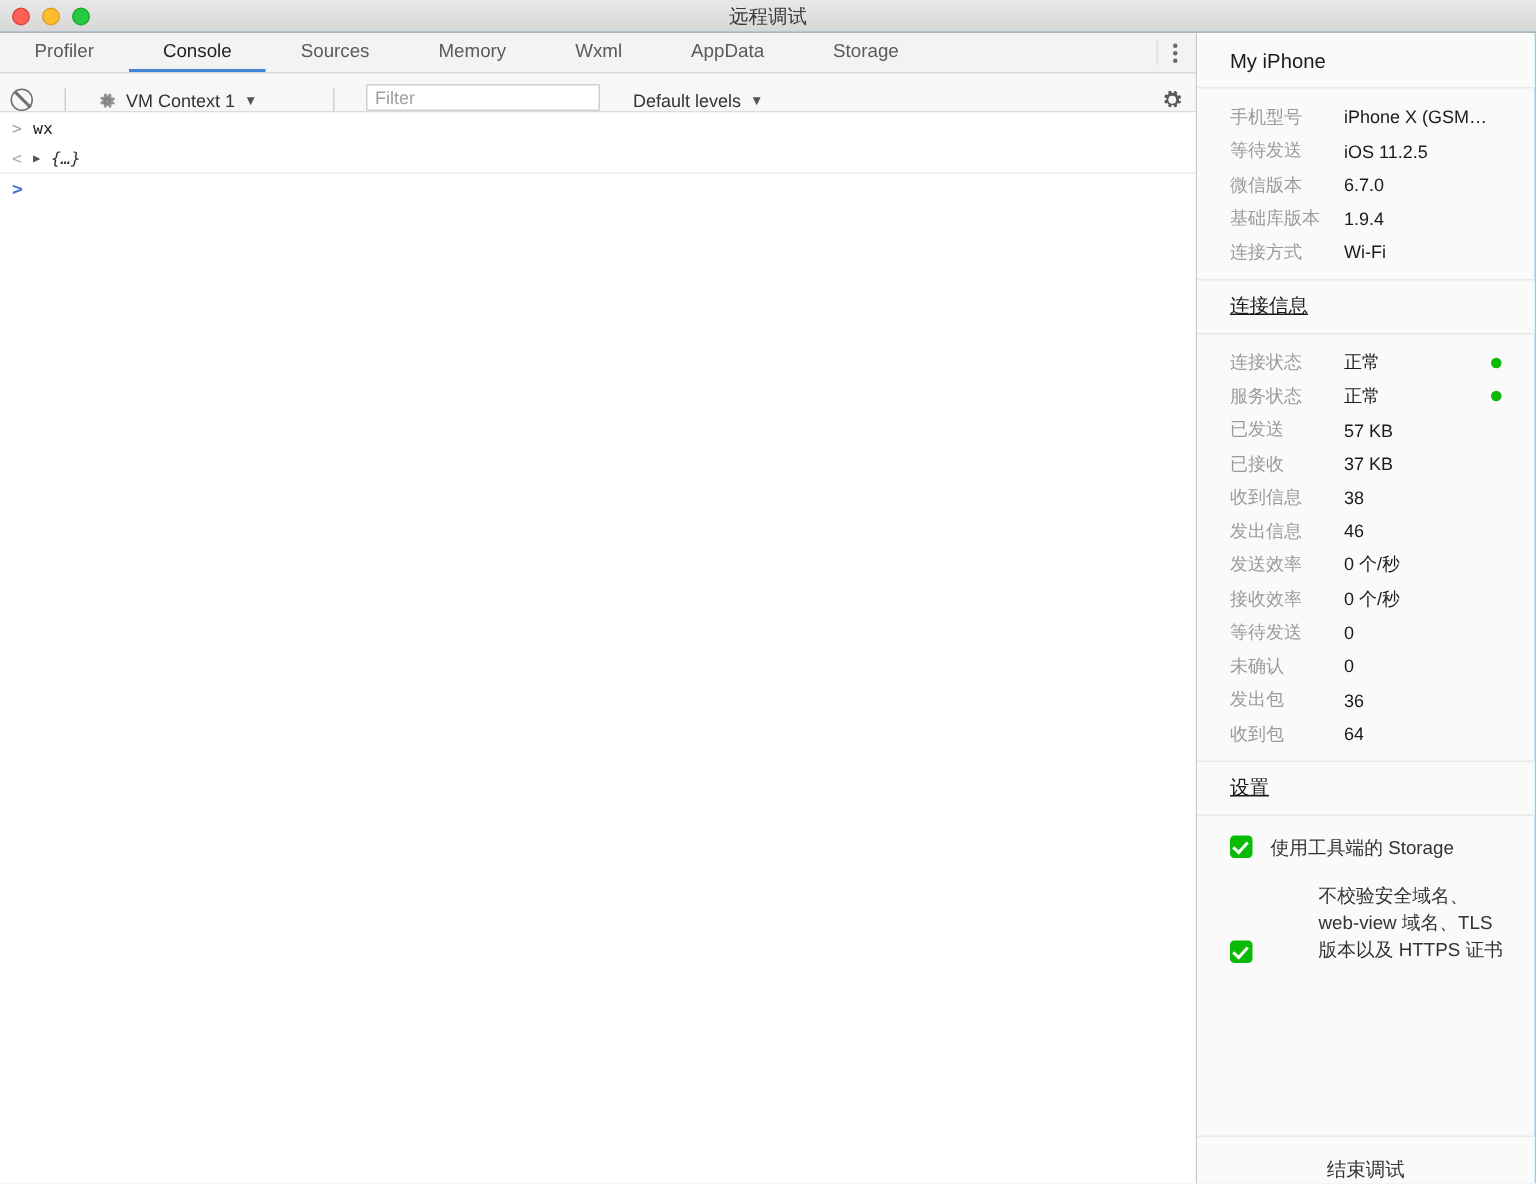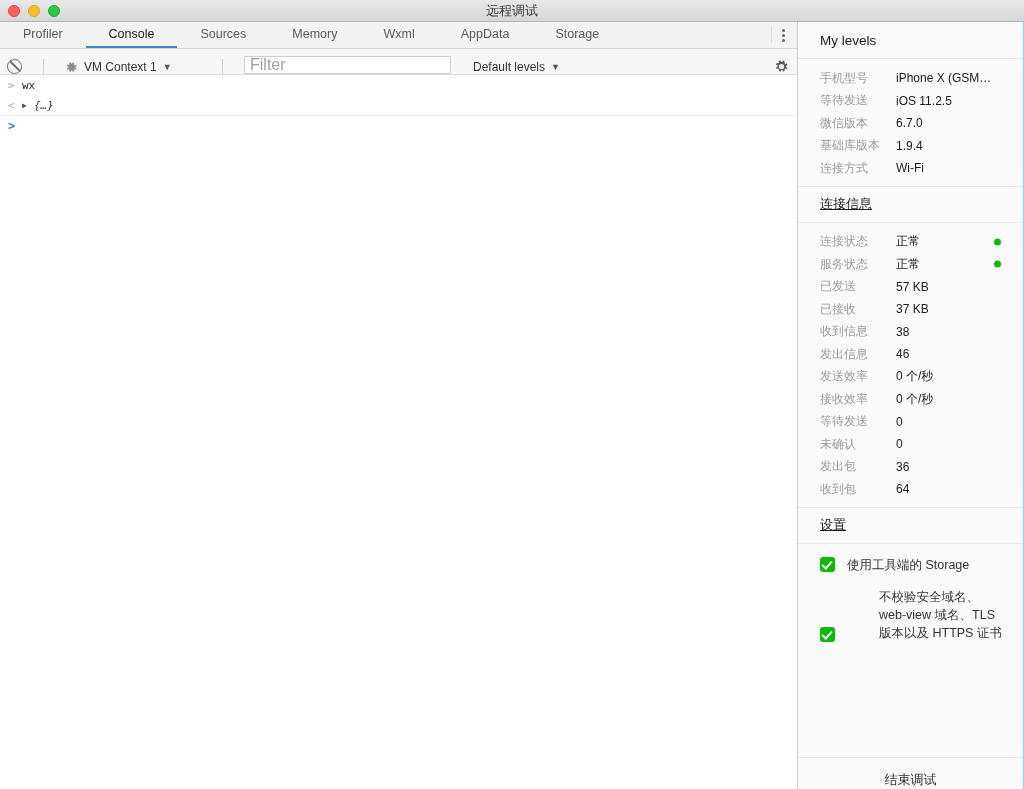--- a/index.html
+++ b/index.html
@@ -171,26 +171,26 @@
     color: #555555;
     margin-left: 6px;
     line-height: 1;
   }
   .ctx-select {
     display: flex;
     align-items: center;
     min-width: 136px;
   }
   .filter-input {
-    width: 207px;
+    width: 156px;
     height: 18px;
     border: 1px solid #cfcfcf;
     background: #ffffff;
     border-radius: 1px;
-    font-size: 16px;
+    font-size: 12px;
     color: #222;
     padding: 0 5px;
     font-family: "Liberation Sans", sans-serif;
     outline: none;
     margin-top: 12px;
   }
   .filter-input::placeholder { color: #a0a0a0; }
   .levels {
     font-size: 12px;
     color: #333333;
@@ -450,21 +450,21 @@
         <div class="prompt-row">
           <span class="prompt-caret">&gt;</span>
           <span class="log-text"></span>
         </div>
       </div>
 
     </div>
 
     <div class="sidepanel">
 
-      <div class="panel-header">My levels</div>
+      <div class="panel-header">My iPhone</div>
 
       <div class="info-list">
         <div class="info-row">
           <span class="info-label">手机型号</span>
           <span class="info-value">iPhone X (GSM…</span>
         </div>
         <div class="info-row">
           <span class="info-label">等待发送</span>
           <span class="info-value">iOS 11.2.5</span>
         </div>

